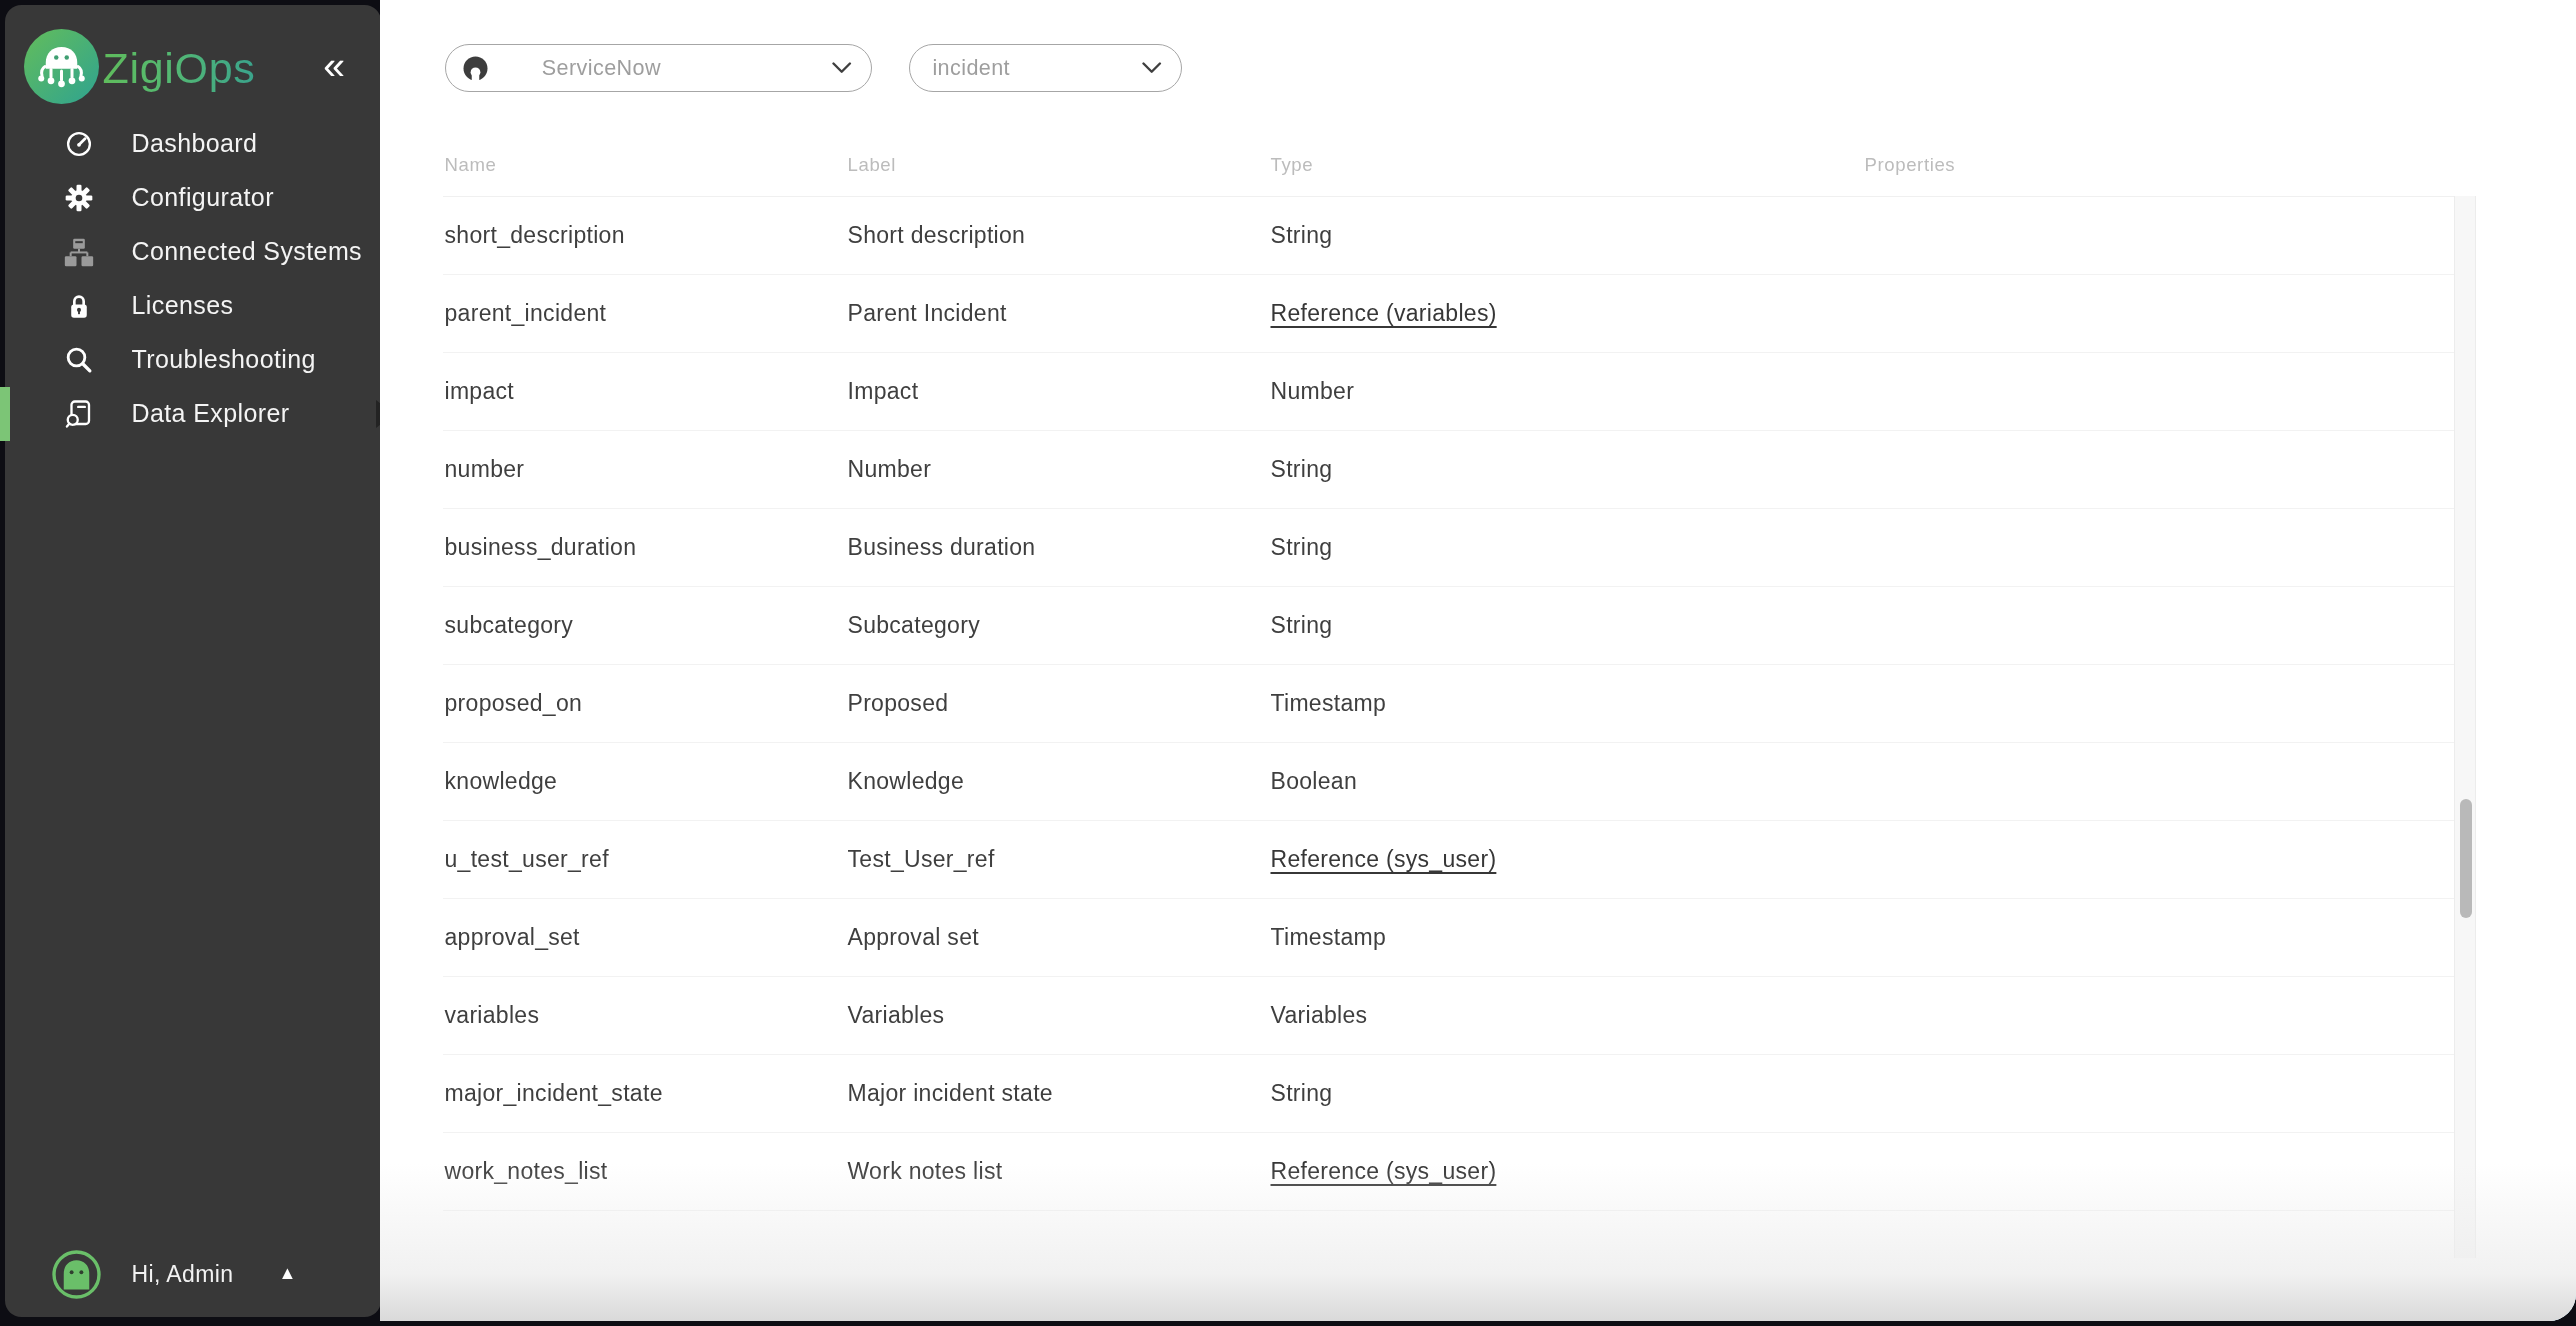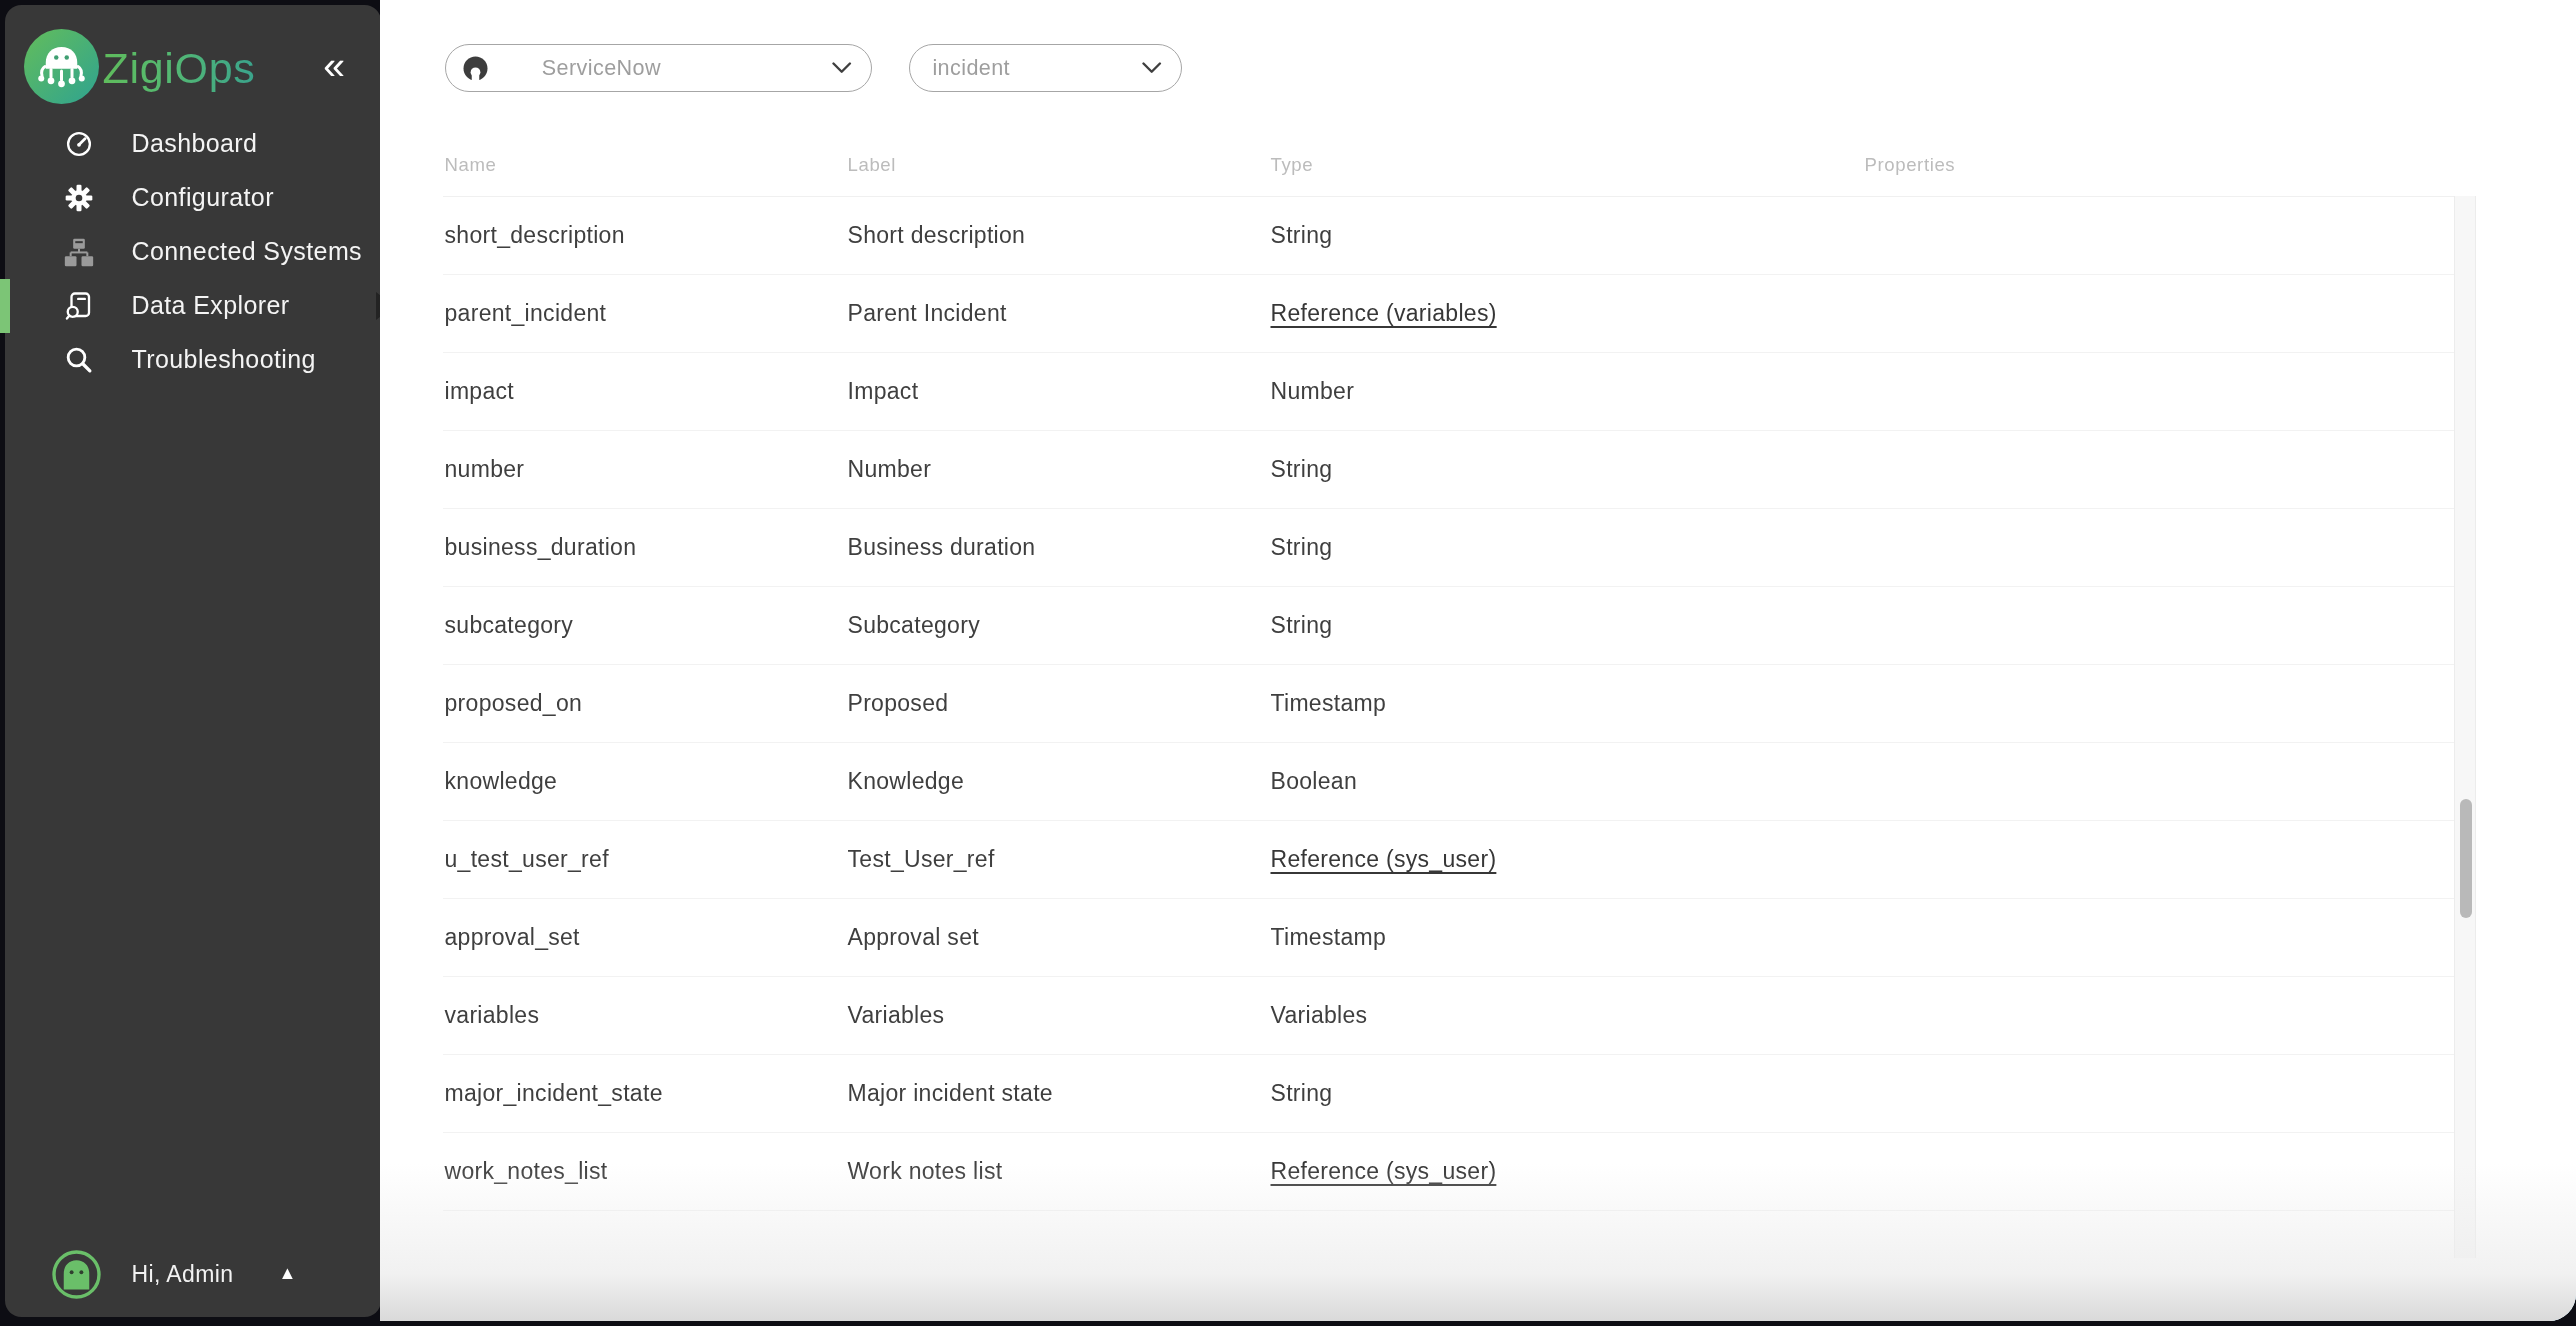--- a/index.html
+++ b/index.html
@@ -224,43 +224,56 @@
       <line x1="8" y1="18.5" x2="28" y2="18.5"></line>
       <line x1="8" y1="18.5" x2="8" y2="23"></line>
       <line x1="28" y1="18.5" x2="28" y2="23"></line>
     </g>
     <rect x="13.5" y="5" width="9" height="2.4" fill="#383838"></rect>
   </svg>
           </span>
     <span class="nav-label">Connected Systems</span>
 
   </div>
+        <div class="nav-item">
+
+    <span class="nav-icon">
+            <svg id="icon-lock" viewBox="0 0 36 36" width="28" height="28">
+    <path d="M12 17 v-5 a6 6 0 0 1 12 0 v5" fill="none" stroke="#ffffff" stroke-width="3.4"></path>
+    <rect x="8" y="16" width="20" height="17" rx="3.5" fill="#ffffff"></rect>
+    <circle cx="18" cy="23" r="2.6" fill="#383838"></circle>
+    <rect x="16.8" y="23" width="2.4" height="5.5" fill="#383838"></rect>
+  </svg>
+          </span>
+    <span class="nav-label">Licenses</span>
+
+  </div>
+        <div class="nav-item">
+
+    <span class="nav-icon">
+            <svg id="icon-magnifier" viewBox="0 0 36 36" width="30" height="30">
+    <circle cx="15" cy="15" r="10" fill="none" stroke="#ffffff" stroke-width="3.4"></circle>
+    <line x1="22.5" y1="22.5" x2="31" y2="31" stroke="#ffffff" stroke-width="4" stroke-linecap="round"></line>
+  </svg>
+          </span>
+    <span class="nav-label">Troubleshooting</span>
+
+  </div>
         <div class="nav-item active">
     <span class="active-bar"></span>
     <span class="nav-icon">
             <svg id="icon-data-explorer" viewBox="0 0 36 36" width="30" height="30">
     <rect x="9" y="3" width="21" height="27" rx="4" fill="none" stroke="#ffffff" stroke-width="2.8"></rect>
     <line x1="17" y1="9.5" x2="25" y2="9.5" stroke="#ffffff" stroke-width="2.8" stroke-linecap="round"></line>
     <circle cx="10.5" cy="25" r="6" fill="#383838" stroke="#ffffff" stroke-width="2.8"></circle>
     <line x1="6.5" y1="29.5" x2="3.5" y2="33" stroke="#ffffff" stroke-width="2.8" stroke-linecap="round"></line>
   </svg>
           </span>
     <span class="nav-label">Data Explorer</span>
     <span class="active-arrow"></span>
-  </div>
-        <div class="nav-item">
-
-    <span class="nav-icon">
-            <svg id="icon-magnifier" viewBox="0 0 36 36" width="30" height="30">
-    <circle cx="15" cy="15" r="10" fill="none" stroke="#ffffff" stroke-width="3.4"></circle>
-    <line x1="22.5" y1="22.5" x2="31" y2="31" stroke="#ffffff" stroke-width="4" stroke-linecap="round"></line>
-  </svg>
-          </span>
-    <span class="nav-label">Troubleshooting</span>
-
   </div>
       </div>
 
     <div class="user-row">
       <svg class="avatar" viewBox="0 0 68 68">
         <circle cx="34" cy="34" r="30" fill="none" stroke="#6abf69" stroke-width="4.5"></circle>
         <path d="M34 15 c-11 0 -17 8 -17 18 v21 h34 v-21 c0 -10 -6 -18 -17 -18 z" fill="#6abf69"></path>
         <circle cx="27.5" cy="31" r="2.6" fill="#30402f"></circle>
         <circle cx="40.5" cy="31" r="2.6" fill="#30402f"></circle>
       </svg>

